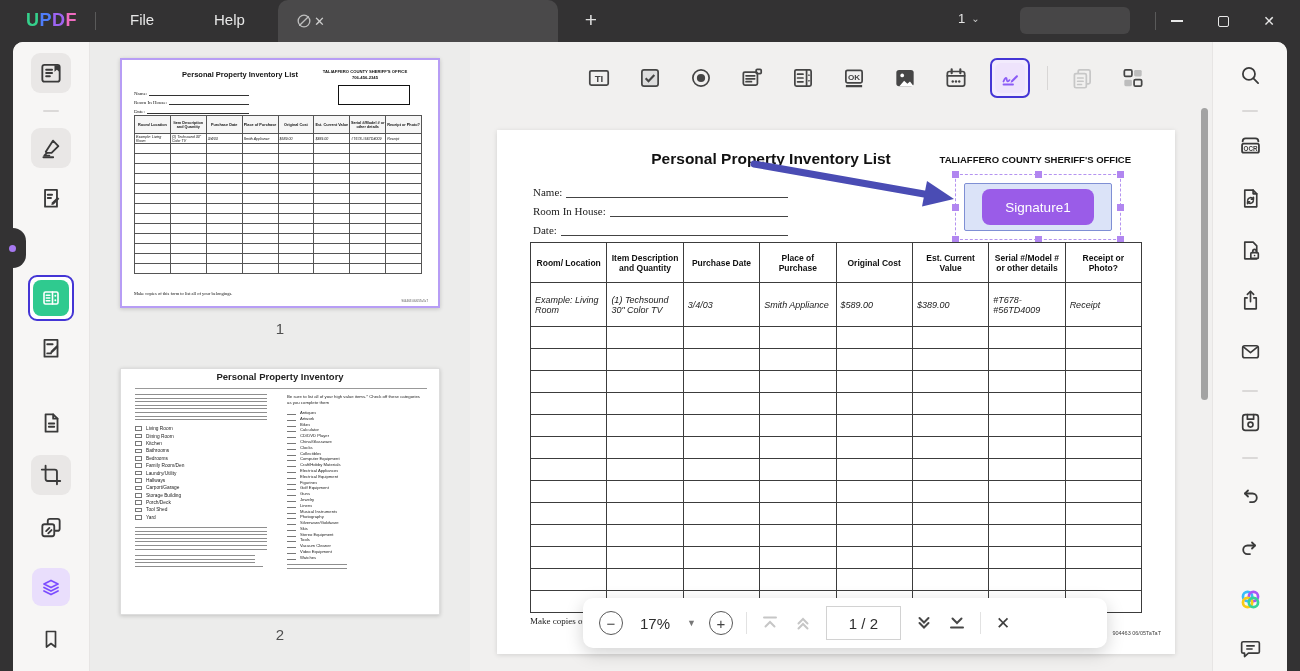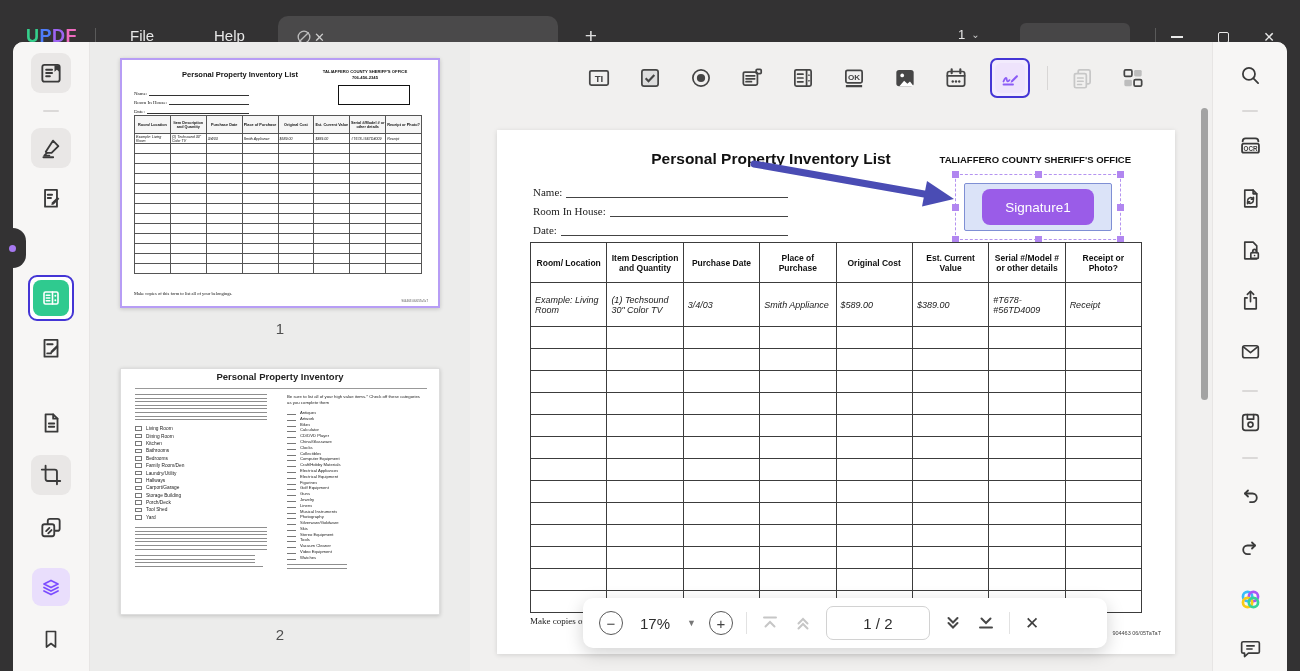--- a/index.html
+++ b/index.html
@@ -1,20 +1,20 @@
 <!DOCTYPE html>
 <html><head>
 <meta charset="utf-8">
 <style>
   * { margin:0; padding:0; box-sizing:border-box; }
   html,body { width:1300px; height:671px; font-family:"Liberation Sans", sans-serif; }
   .window { position:relative; width:1300px; height:671px; background:#333233; overflow:hidden; }
 
   
-  .titlebar { position:absolute; top:16px; left:0; width:1300px; height:42px; }
+  .titlebar { position:absolute; top:0; left:0; width:1300px; height:42px; }
   .logo { position:absolute; left:26px; top:10px; font-size:18px; font-weight:bold; letter-spacing:.5px; }
   .tb-sep { position:absolute; top:12px; width:1px; height:18px; background:#5a5a5a; }
   .menu-item { position:absolute; top:11px; color:#e8e8e8; font-size:15px; cursor:default; }
   .tab { position:absolute; left:278px; top:0; width:280px; height:42px; background:#4a494a; border-radius:10px 10px 0 0; display:flex; align-items:center; }
   .tab-icon { margin-left:16px; }
   .tab-title { flex:1; text-align:center; color:#e9e9e9; font-size:14px; }
   .tab-close { margin-right:14px; color:#cfcfcf; font-size:13px; }
   .newtab { position:absolute; left:576px; top:6px; width:30px; height:30px; color:#dedede; font-size:21px; text-align:center; line-height:28px; }
   .pagedrop { position:absolute; left:958px; top:11px; color:#e6e6e6; font-size:13px; display:flex; gap:6px; align-items:center; }
   .pagedrop .chev { font-size:10px; color:#cccccc; }
@@ -102,21 +102,21 @@
   .doc-table tr.example td { height:44px; }
   .doc-footer { position:absolute; left:33px; top:486px; font-family:"Liberation Serif", serif; font-size:9px; color:#222; }
   .doc-code { position:absolute; right:14px; top:500px; font-size:5.5px; color:#444; }
 
   
   .ztoolbar { position:absolute; left:113px; top:556px; width:524px; height:50px; background:#fff; border-radius:10px; box-shadow:0 5px 18px rgba(0,0,0,.18); display:flex; align-items:center; padding:0 16px; gap:13px; }
   .zcircle { width:24px; height:24px; border:1.5px solid #585858; border-radius:50%; display:flex; align-items:center; justify-content:center; color:#444; font-size:15px; line-height:1; }
   .zlevel { font-size:15px; color:#2e2e2e; min-width:38px; text-align:center; }
   .zdd { font-size:9px; color:#777; }
   .z-sep { width:1px; height:22px; background:#e2e2e2; }
-  .pagebox { width:104px; height:34px; border:1.5px solid #d2d2d2; border-radius:7px; display:flex; align-items:center; justify-content:center; font-size:15px; color:#2e2e2e; }
+  .pagebox { width:75px; height:34px; border:1.5px solid #d2d2d2; border-radius:0; display:flex; align-items:center; justify-content:center; font-size:15px; color:#2e2e2e; }
   .zclose { font-size:17px; color:#3e3e3e; margin-left:2px; }
 
   .main-scrollbar { position:absolute; right:4px; top:66px; width:7px; height:292px; background:#a3a3a3; border-radius:4px; }
 
   svg { display:block; }
   svg text { font-family:"Liberation Sans", sans-serif; }
 </style>
 </head>
 <body>
 

